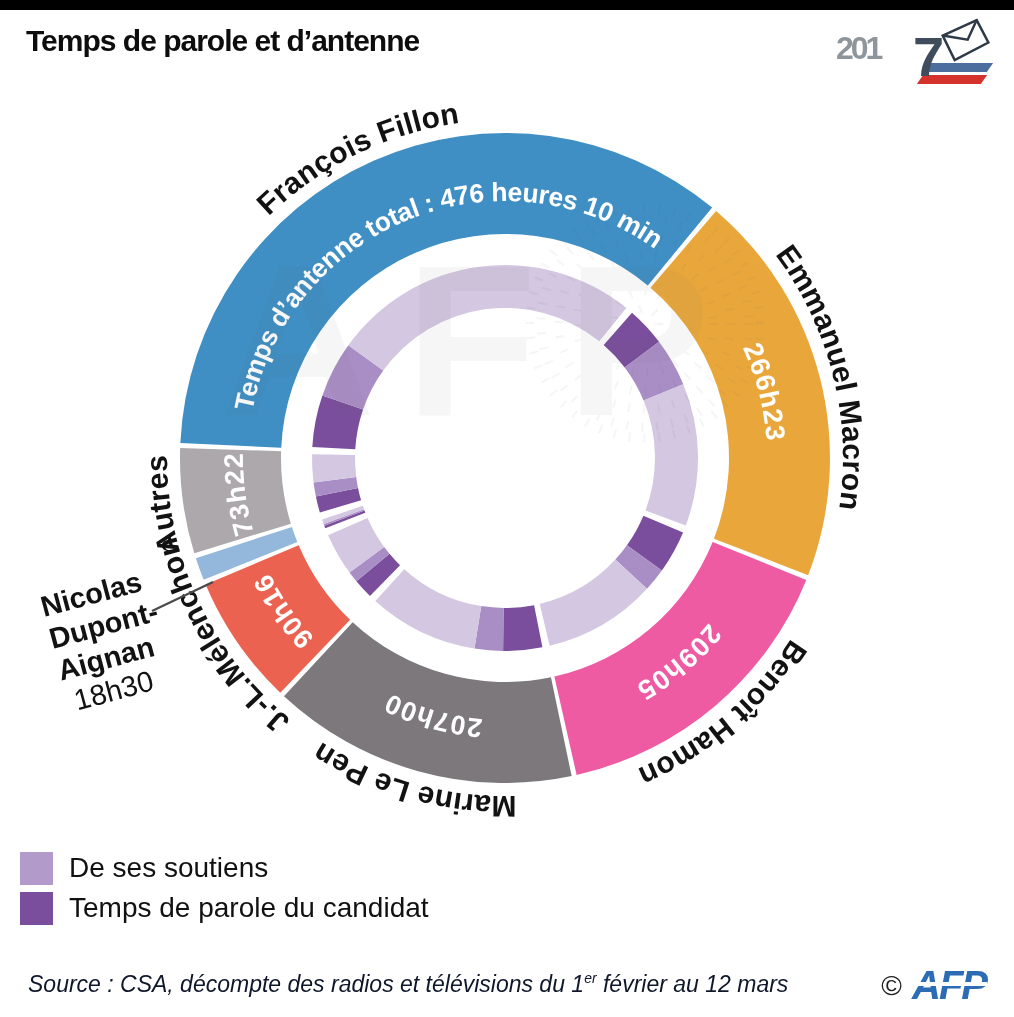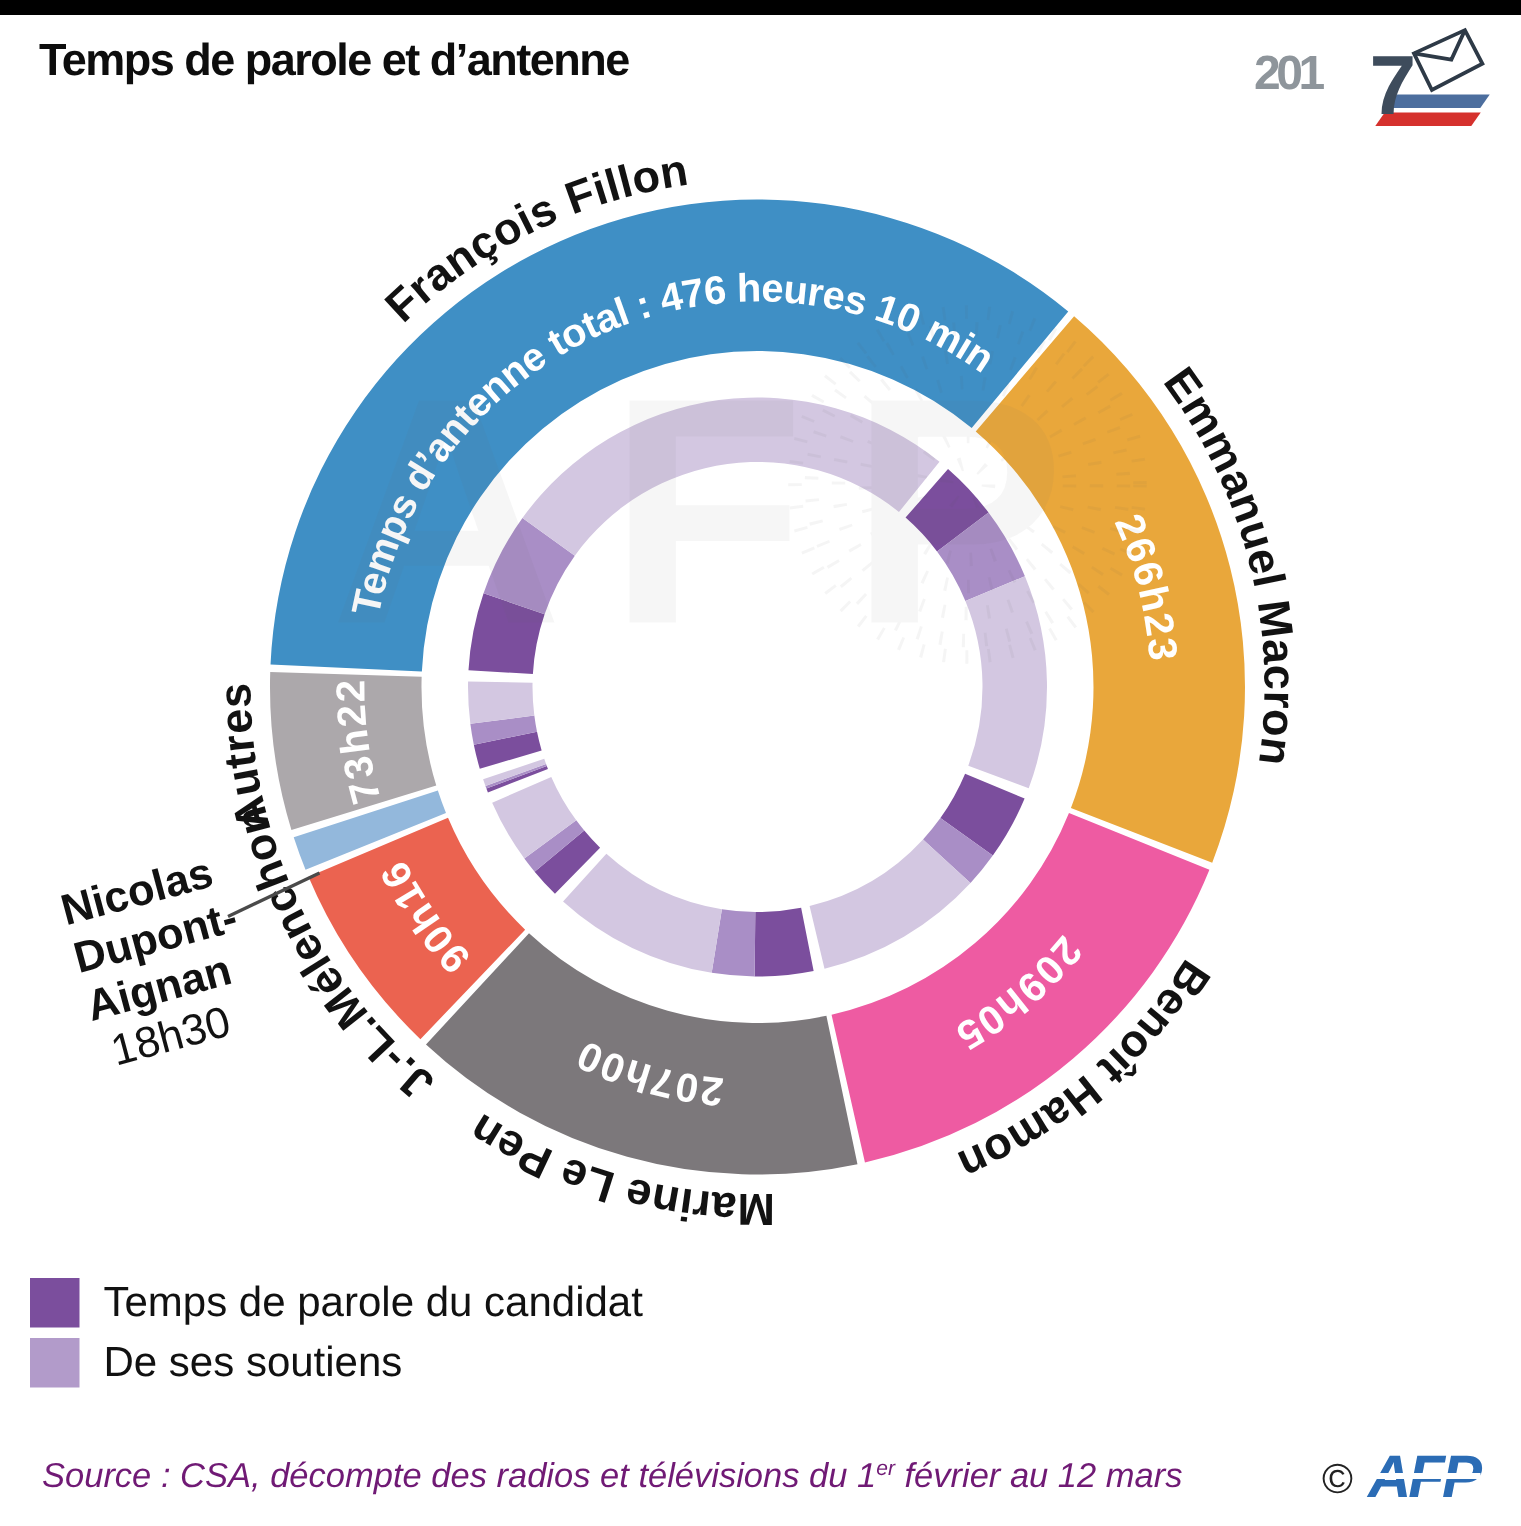--- a/index.html
+++ b/index.html
@@ -22,21 +22,21 @@
   .envelope{position:absolute;left:104px;top:-6px;z-index:2;transform:rotate(-9deg);}
   
   #donut-svg{position:absolute;left:0;top:85px;}
   svg text{font-family:"Liberation Sans","DejaVu Sans",sans-serif;}
   
   .legend{position:absolute;left:20px;top:848px;}
   .legend-row{display:flex;align-items:center;height:40px;}
   .swatch{width:33px;height:33px;margin-right:16px;flex:0 0 auto;}
   .legend-label{font-size:28px;color:#111;white-space:nowrap;}
   
-  .source{position:absolute;left:28px;top:970px;font-size:23px;font-style:italic;color:#701a75;white-space:nowrap;}
+  .source{position:absolute;left:28px;top:970px;font-size:23px;font-style:italic;color:#0f172a;white-space:nowrap;}
   .source sup{font-size:14px;}
   .afp-wrap{position:absolute;right:28px;top:963px;display:flex;align-items:center;}
   .afp-copy{font-size:28px;color:#222;margin-right:10px;font-style:normal;}
   .afp-logo{
     position:relative;font-size:40px;font-weight:bold;font-style:italic;
     color:#2B6CB5;letter-spacing:-2px;
   }
   .afp-logo::after{
     content:"";position:absolute;left:-3px;right:-1px;top:19px;height:4px;background:#fff;
   }
@@ -119,26 +119,26 @@
       <circle cx="645" cy="238" r="68" fill="none" stroke="#555" stroke-width="9" stroke-dasharray="2 13"></circle>
       <circle cx="645" cy="238" r="86" fill="none" stroke="#555" stroke-width="9" stroke-dasharray="2 13"></circle>
       <circle cx="645" cy="238" r="104" fill="none" stroke="#555" stroke-width="9" stroke-dasharray="2 13"></circle>
       <circle cx="645" cy="238" r="115" fill="none" stroke="#555" stroke-width="9" stroke-dasharray="2 13"></circle>
       <text x="480" y="330" font-size="215" font-weight="bold" text-anchor="middle" fill="#666" letter-spacing="30">AFP</text>
     </g>
   </svg>
 
 <div class="legend">
   <div class="legend-row">
+    <span class="swatch" style="background: rgb(178, 155, 202);"></span>
+    <span class="legend-label">De ses soutiens</span>
+  </div>
+  <div class="legend-row">
     <span class="swatch" style="background: rgb(123, 78, 157);"></span>
     <span class="legend-label">Temps de parole du candidat</span>
-  </div>
-  <div class="legend-row">
-    <span class="swatch" style="background: rgb(178, 155, 202);"></span>
-    <span class="legend-label">De ses soutiens</span>
   </div>
 </div>
 
 <div class="source"><span>Source : CSA, décompte des radios et télévisions du 1</span><sup>er</sup><span> février au 12 mars</span></div>
 
 <div class="afp-wrap">
   <span class="afp-copy">©</span>
   <span class="afp-logo">AFP</span>
 </div>
 

